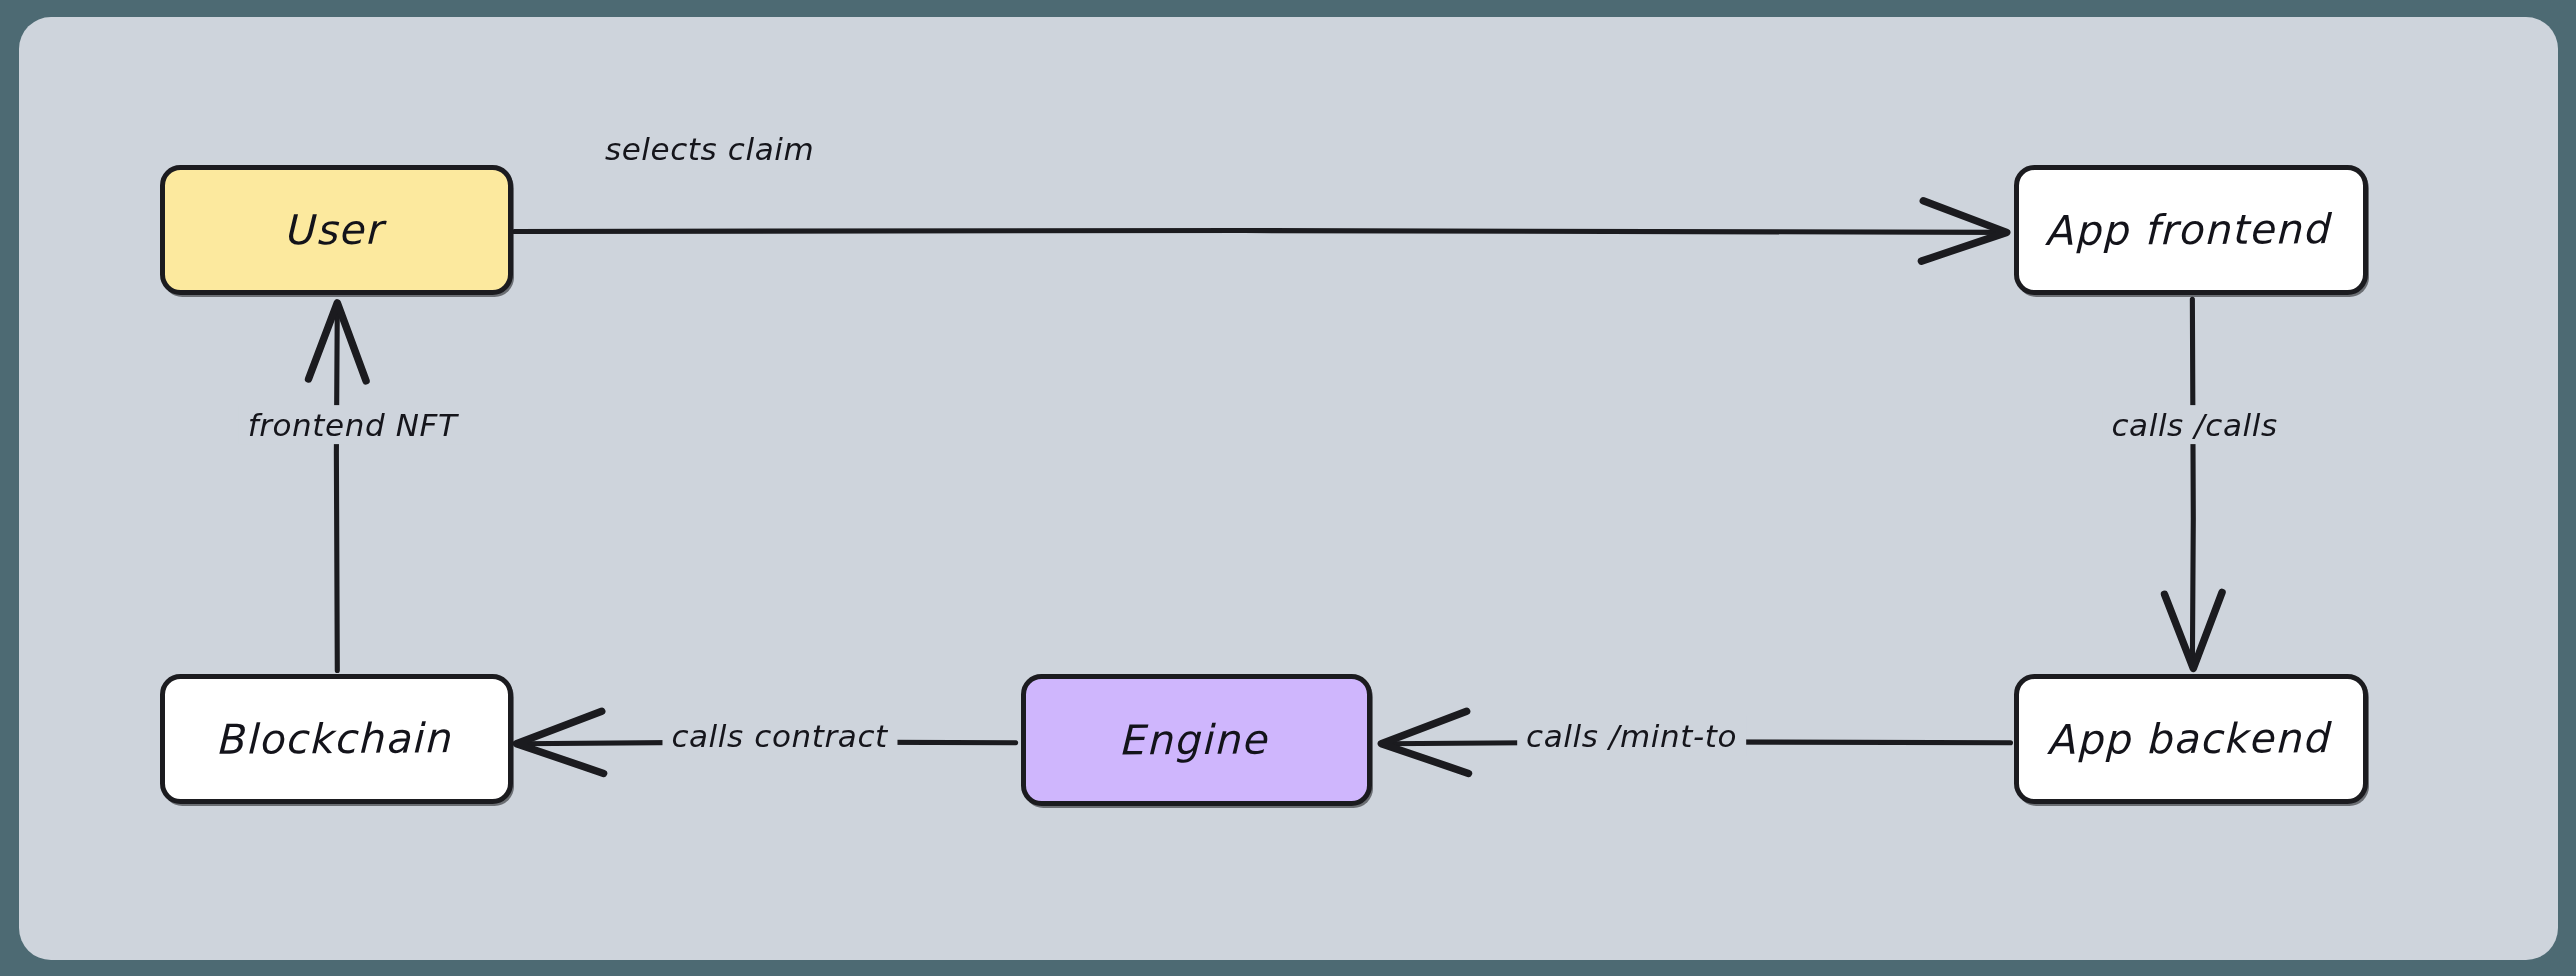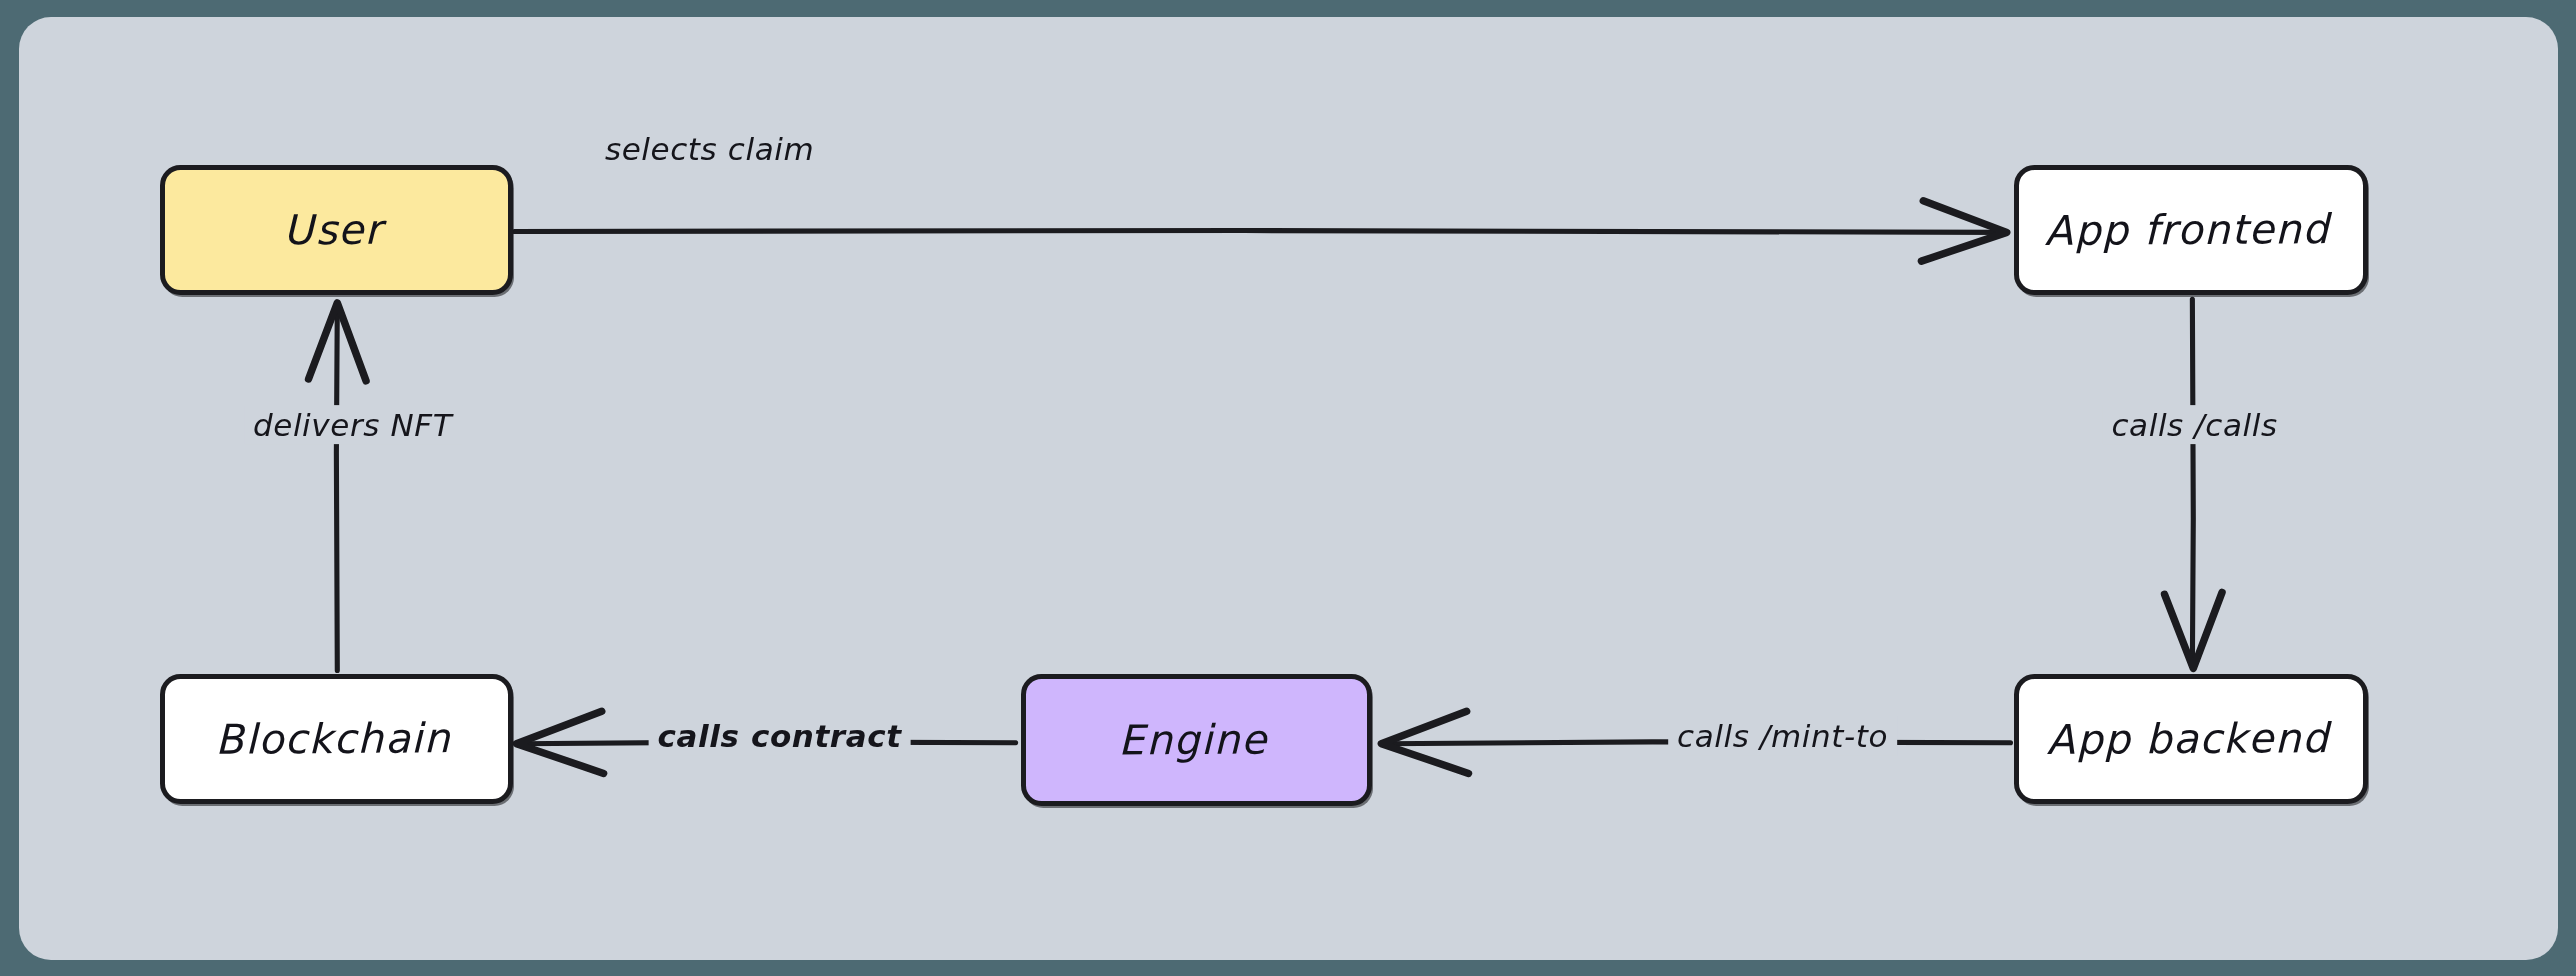--- a/index.html
+++ b/index.html
@@ -72,22 +72,22 @@
     font-family:"DejaVu Sans","Liberation Sans",sans-serif;
     font-size:31px;
     font-style:italic;
     letter-spacing:0.6px;
     color:#15151b;
     white-space:nowrap;
   }
   #lbl-selects  {left:691px;  top:132px;font-style:italic;}
   #lbl-claimcall{left:2176px; top:408px;}
   #lbl-delivers {left:334px;  top:408px;}
-  #lbl-contract {left:761px;  top:719px;font-weight:bold;}
-  #lbl-mintto   {left:1764px; top:719px;}
+  #lbl-contract {left:761px;  top:719px;}
+  #lbl-mintto   {left:1613px; top:719px;}
 </style>
 </head>
 <body>
 
 <div id="canvas">
   <div id="diagram">
 
     <svg id="edges" viewBox="0 0 2736 1016" xmlns="http://www.w3.org/2000/svg">
 
       <g>
@@ -133,17 +133,17 @@
     </div>
 
     <div class="node" id="node-backend" style="background: rgb(255, 255, 255); border-color: rgb(27, 27, 31);">
       <span class="label">App backend</span>
     </div>
 
     <div class="edge-label" id="lbl-selects">selects claim</div>
     <div class="edge-label" id="lbl-claimcall">calls /calls</div>
     <div class="edge-label" id="lbl-mintto">calls /mint-to</div>
     <div class="edge-label" id="lbl-contract">calls contract</div>
-    <div class="edge-label" id="lbl-delivers">delivers NFT</div>
+    <div class="edge-label" id="lbl-delivers">frontend NFT</div>
 
   </div>
 </div>
 
 
 </body></html>

